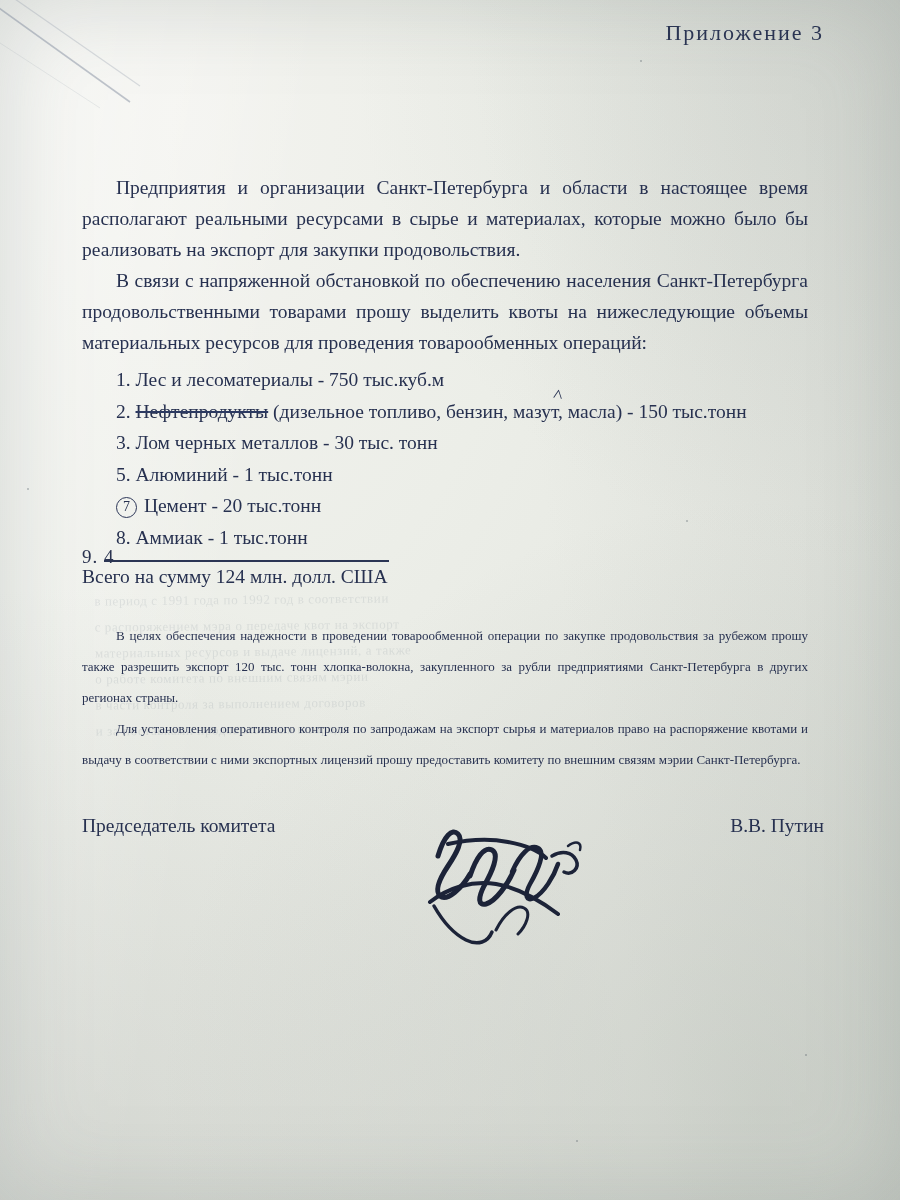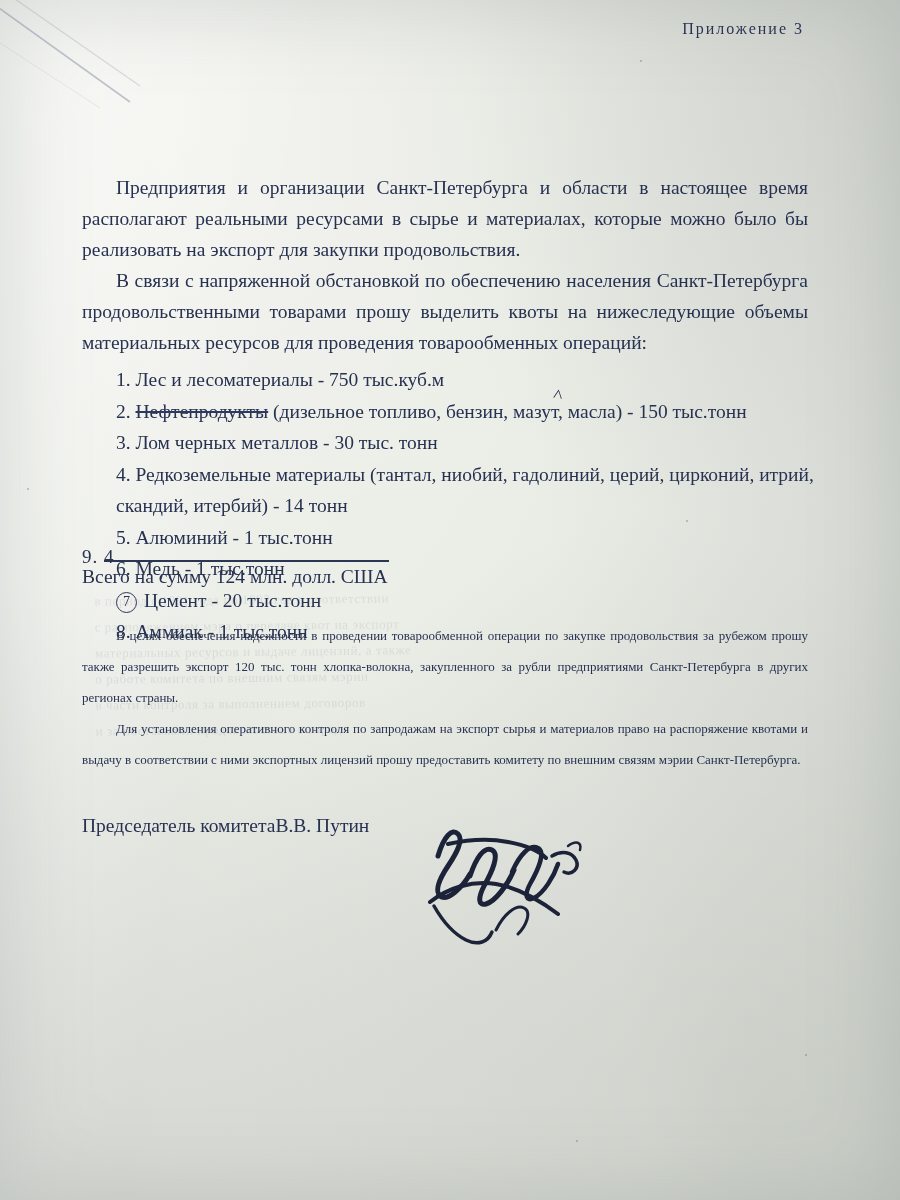--- a/index.html
+++ b/index.html
@@ -59,23 +59,23 @@
   .fold {
     position: absolute;
     left: -20px;
     top: -10px;
     width: 230px;
     height: 120px;
     pointer-events: none;
   }
   .header-right {
     position: absolute;
-    right: 96px;
+    right: 76px;
     top: 20px;
-    font-size: 16px;
+    font-size: 22px;
     letter-spacing: 2px;
     color: #2b3553;
   }
   .body {
     position: absolute;
     left: 82px;
     top: 172px;
     width: 742px;
     font-size: 19.5px;
     line-height: 31px;
@@ -156,21 +156,21 @@
     line-height: 31px;
     text-align: justify;
     color: #273150;
   }
   .sign-row {
     position: absolute;
     left: 82px;
     top: 815px;
     width: 742px;
     display: flex;
-    justify-content: flex-start;
+    justify-content: space-between;
     font-size: 19.5px;
     color: #273150;
   }
   .signature {
     position: absolute;
     left: 400px;
     top: 810px;
     width: 220px;
     height: 145px;
     pointer-events: none;
@@ -219,30 +219,22 @@
       </li>
       <li>
         <span>2.</span>
         <span class="strike">Нефтепродукты</span><span> (дизельное топливо, бензин, мазут, масла)  - 150 тыс.тонн</span>
       </li>
       <li>
         <span>3.</span>
         <span>Лом черных металлов - 30 тыс. тонн</span>
       </li>
       <li>
-        <span>4.</span>
-        <span> Редкоземельные материалы (тантал, ниобий, гадолиний, церий, цирконий, итрий, скандий, итербий) - 14 тонн</span>
-      </li>
-      <li>
         <span>5.</span>
         <span>Алюминий - 1 тыс.тонн</span>
-      </li>
-      <li>
-        <span>6.</span>
-        <span>Медь - 1 тыс.тонн</span>
       </li>
       <li>
         <span class="circled">7</span>
         <span>Цемент - 20 тыс.тонн</span>
       </li>
       <li>
         <span>8.</span>
         <span>Аммиак - 1 тыс.тонн</span>
       </li>
     </ul>

